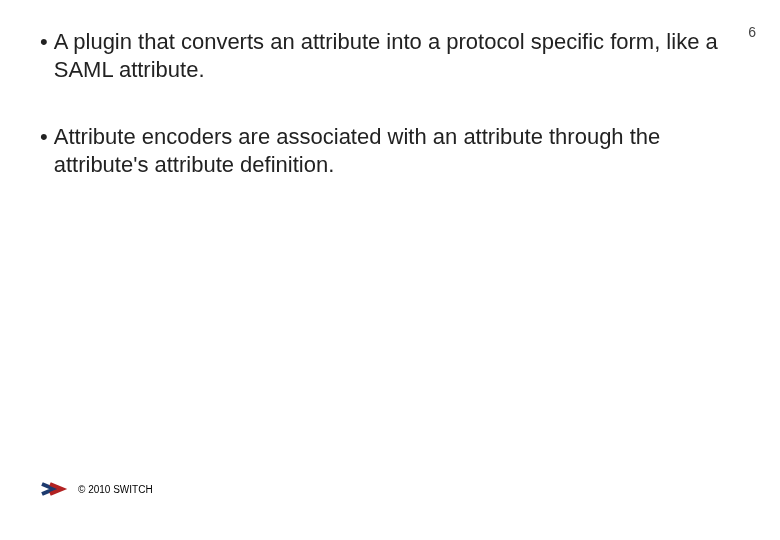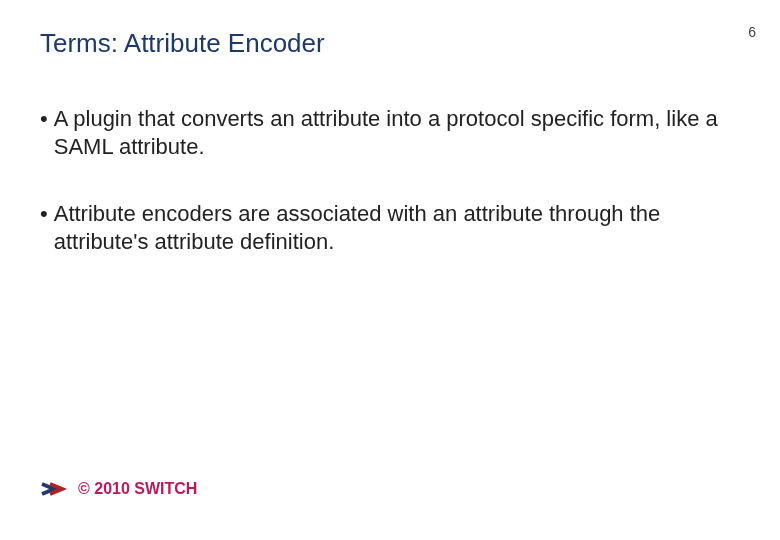--- a/index.html
+++ b/index.html
@@ -5,31 +5,30 @@
   * { margin: 0; padding: 0; box-sizing: border-box; }
   html, body { width: 780px; height: 540px; background: #ffffff; font-family: Arial, Helvetica, sans-serif; color: #222; }
   .slide { position: relative; width: 780px; height: 540px; padding: 28px 40px 20px 40px; }
   .title { font-size: 26px; color: #1d3a6e; font-weight: 400; margin-bottom: 46px; }
   .page-number { position: absolute; top: 24px; right: 24px; font-size: 14px; color: #444; }
   .bullets { font-size: 22px; line-height: 1.25; }
   .bullet { margin-bottom: 40px; display: flex; }
   .bullet .dot { flex: 0 0 auto; padding-right: 6px; }
   .bullet .text { }
   .footer { position: absolute; left: 40px; bottom: 40px; display: flex; align-items: center; gap: 10px; }
-  .footer .copyright { font-size: 16px; color: #be185d; font-weight: bold; }
+  .footer .copyright { font-size: 10px; color: #000000; }
   .logo svg { display: block; }
 </style>
 </head>
 <body>
 
 <div class="slide">
 
   <div class="page-number">6</div>
 
-  <h1 class="title">Terms: Attribute Encoder</h1>
 
   <div class="bullets">
     <div class="bullet">
       <span class="dot">•</span>
       <span class="text">A plugin that converts an attribute into a protocol specific form, like a SAML attribute.</span>
     </div>
     <div class="bullet">
       <span class="dot">•</span>
       <span class="text">Attribute encoders are associated with an attribute through the attribute's attribute definition.</span>
     </div>

